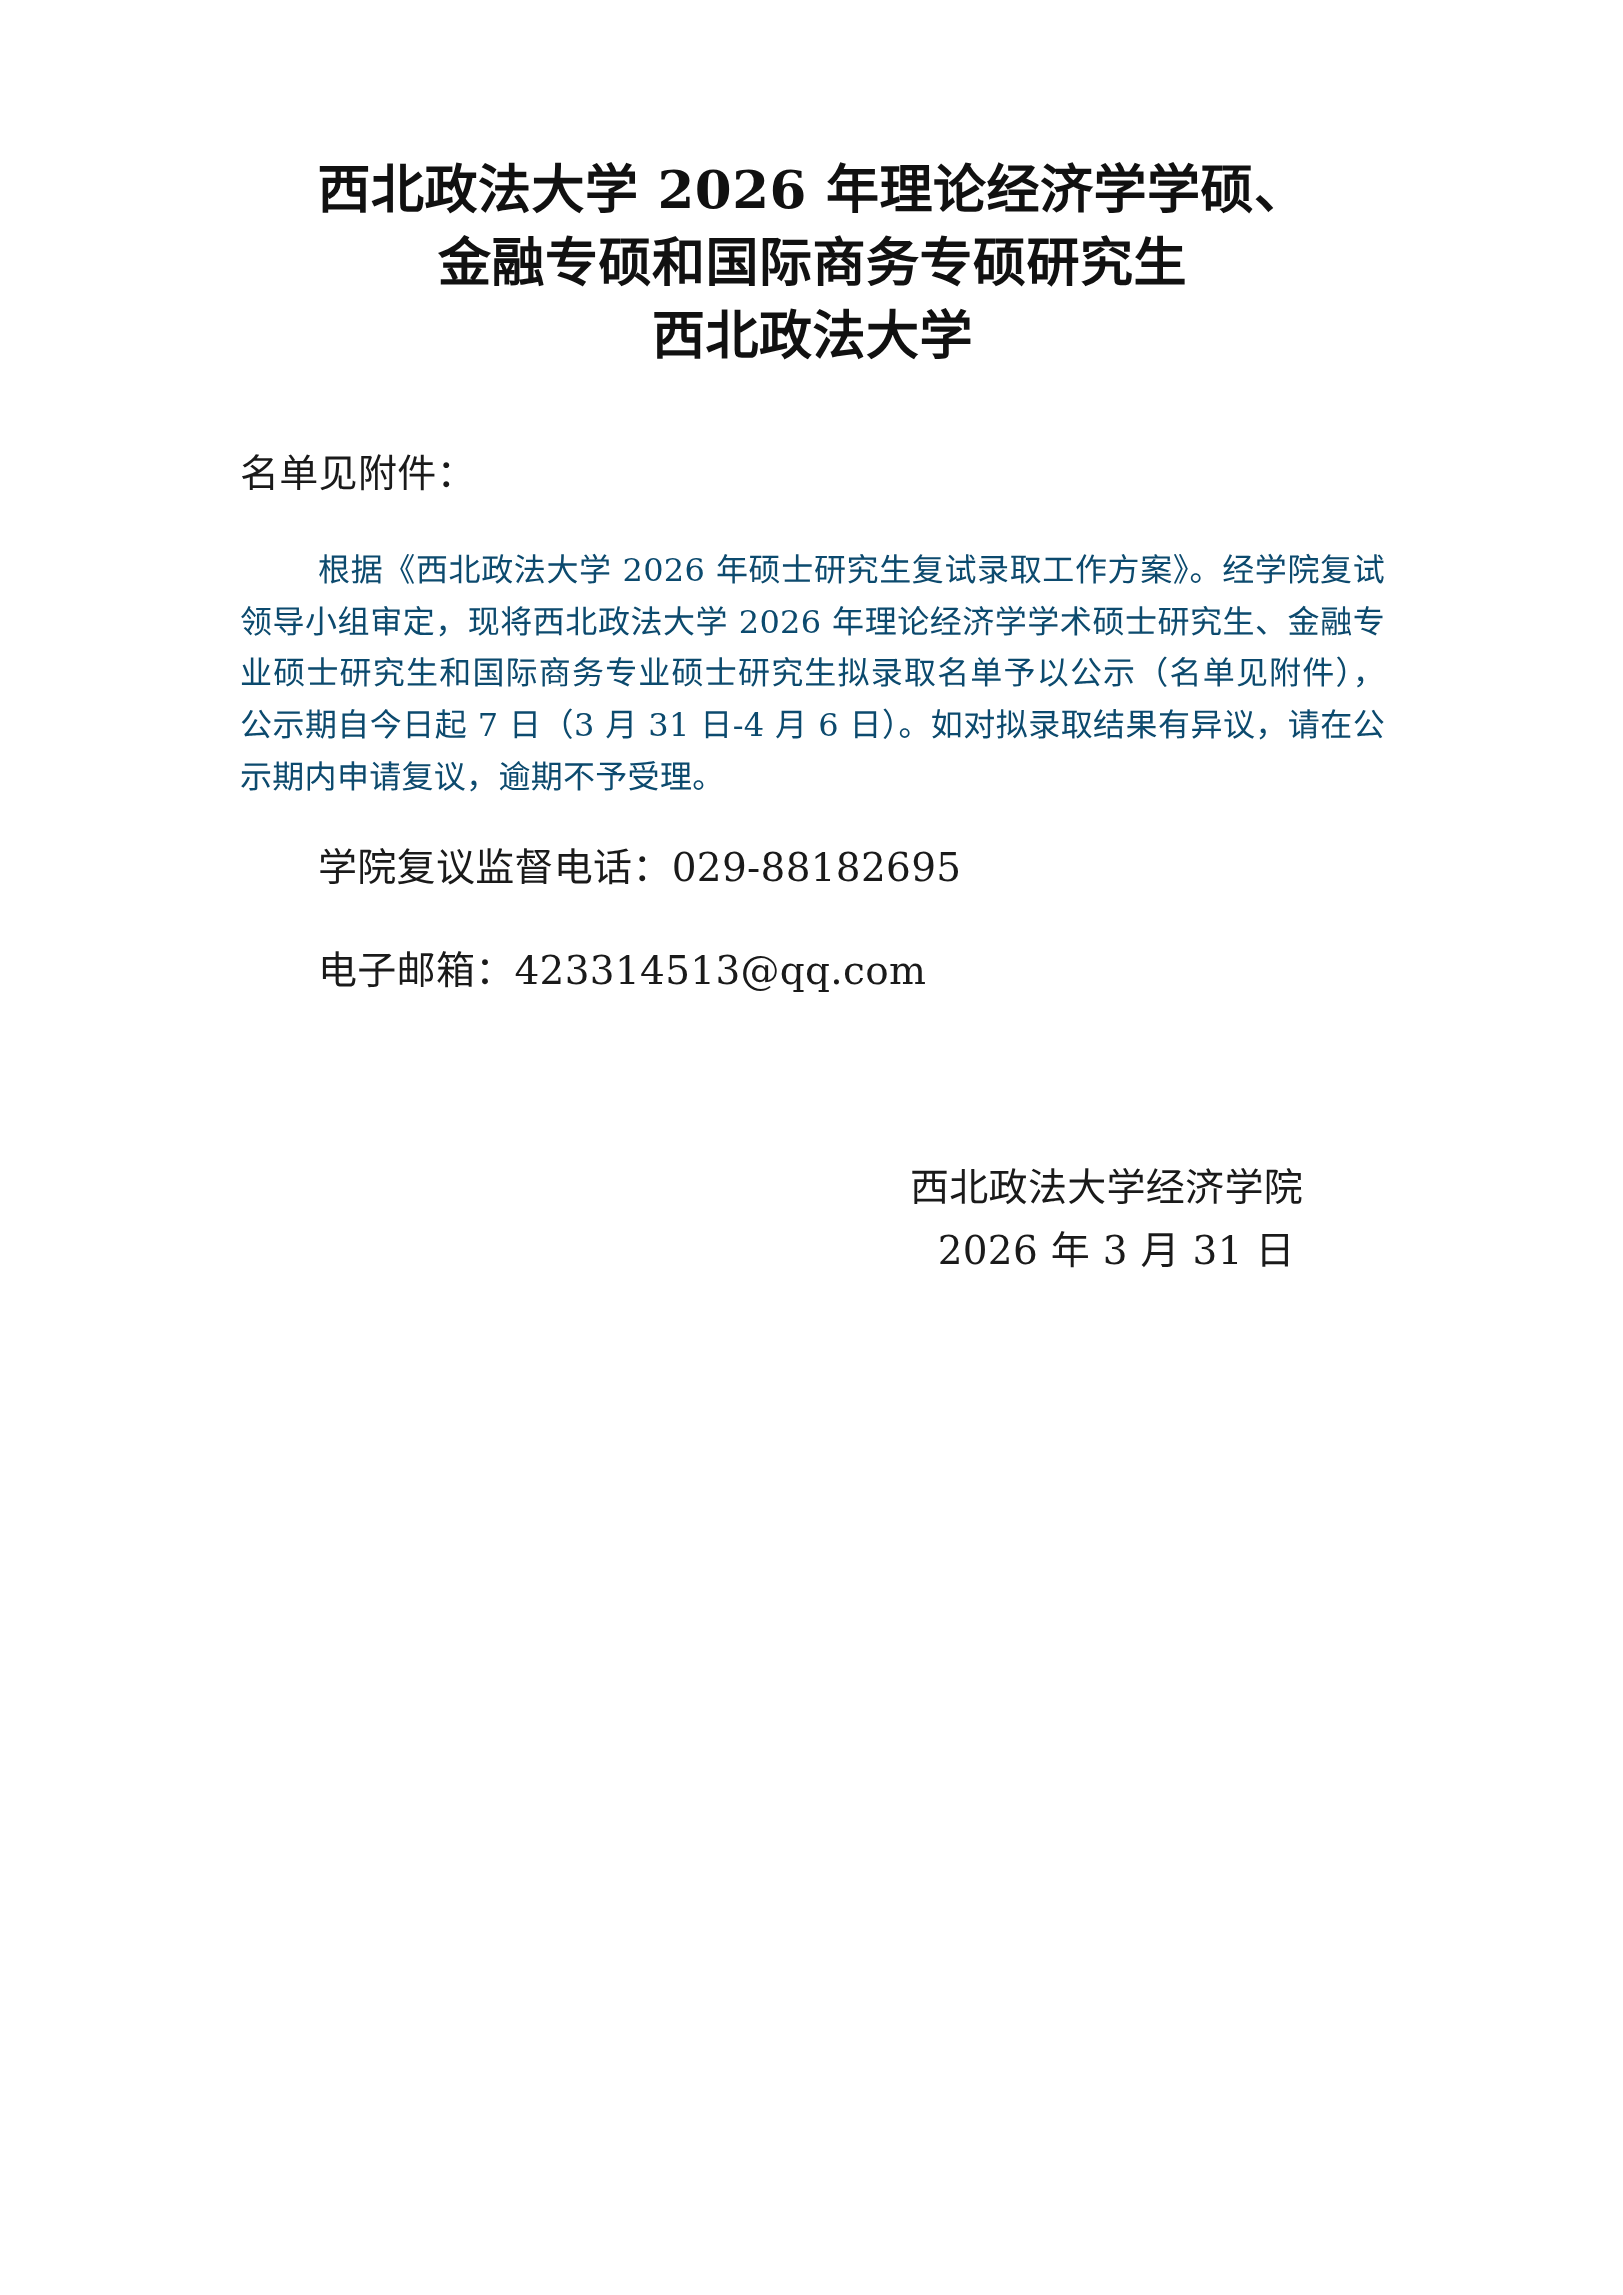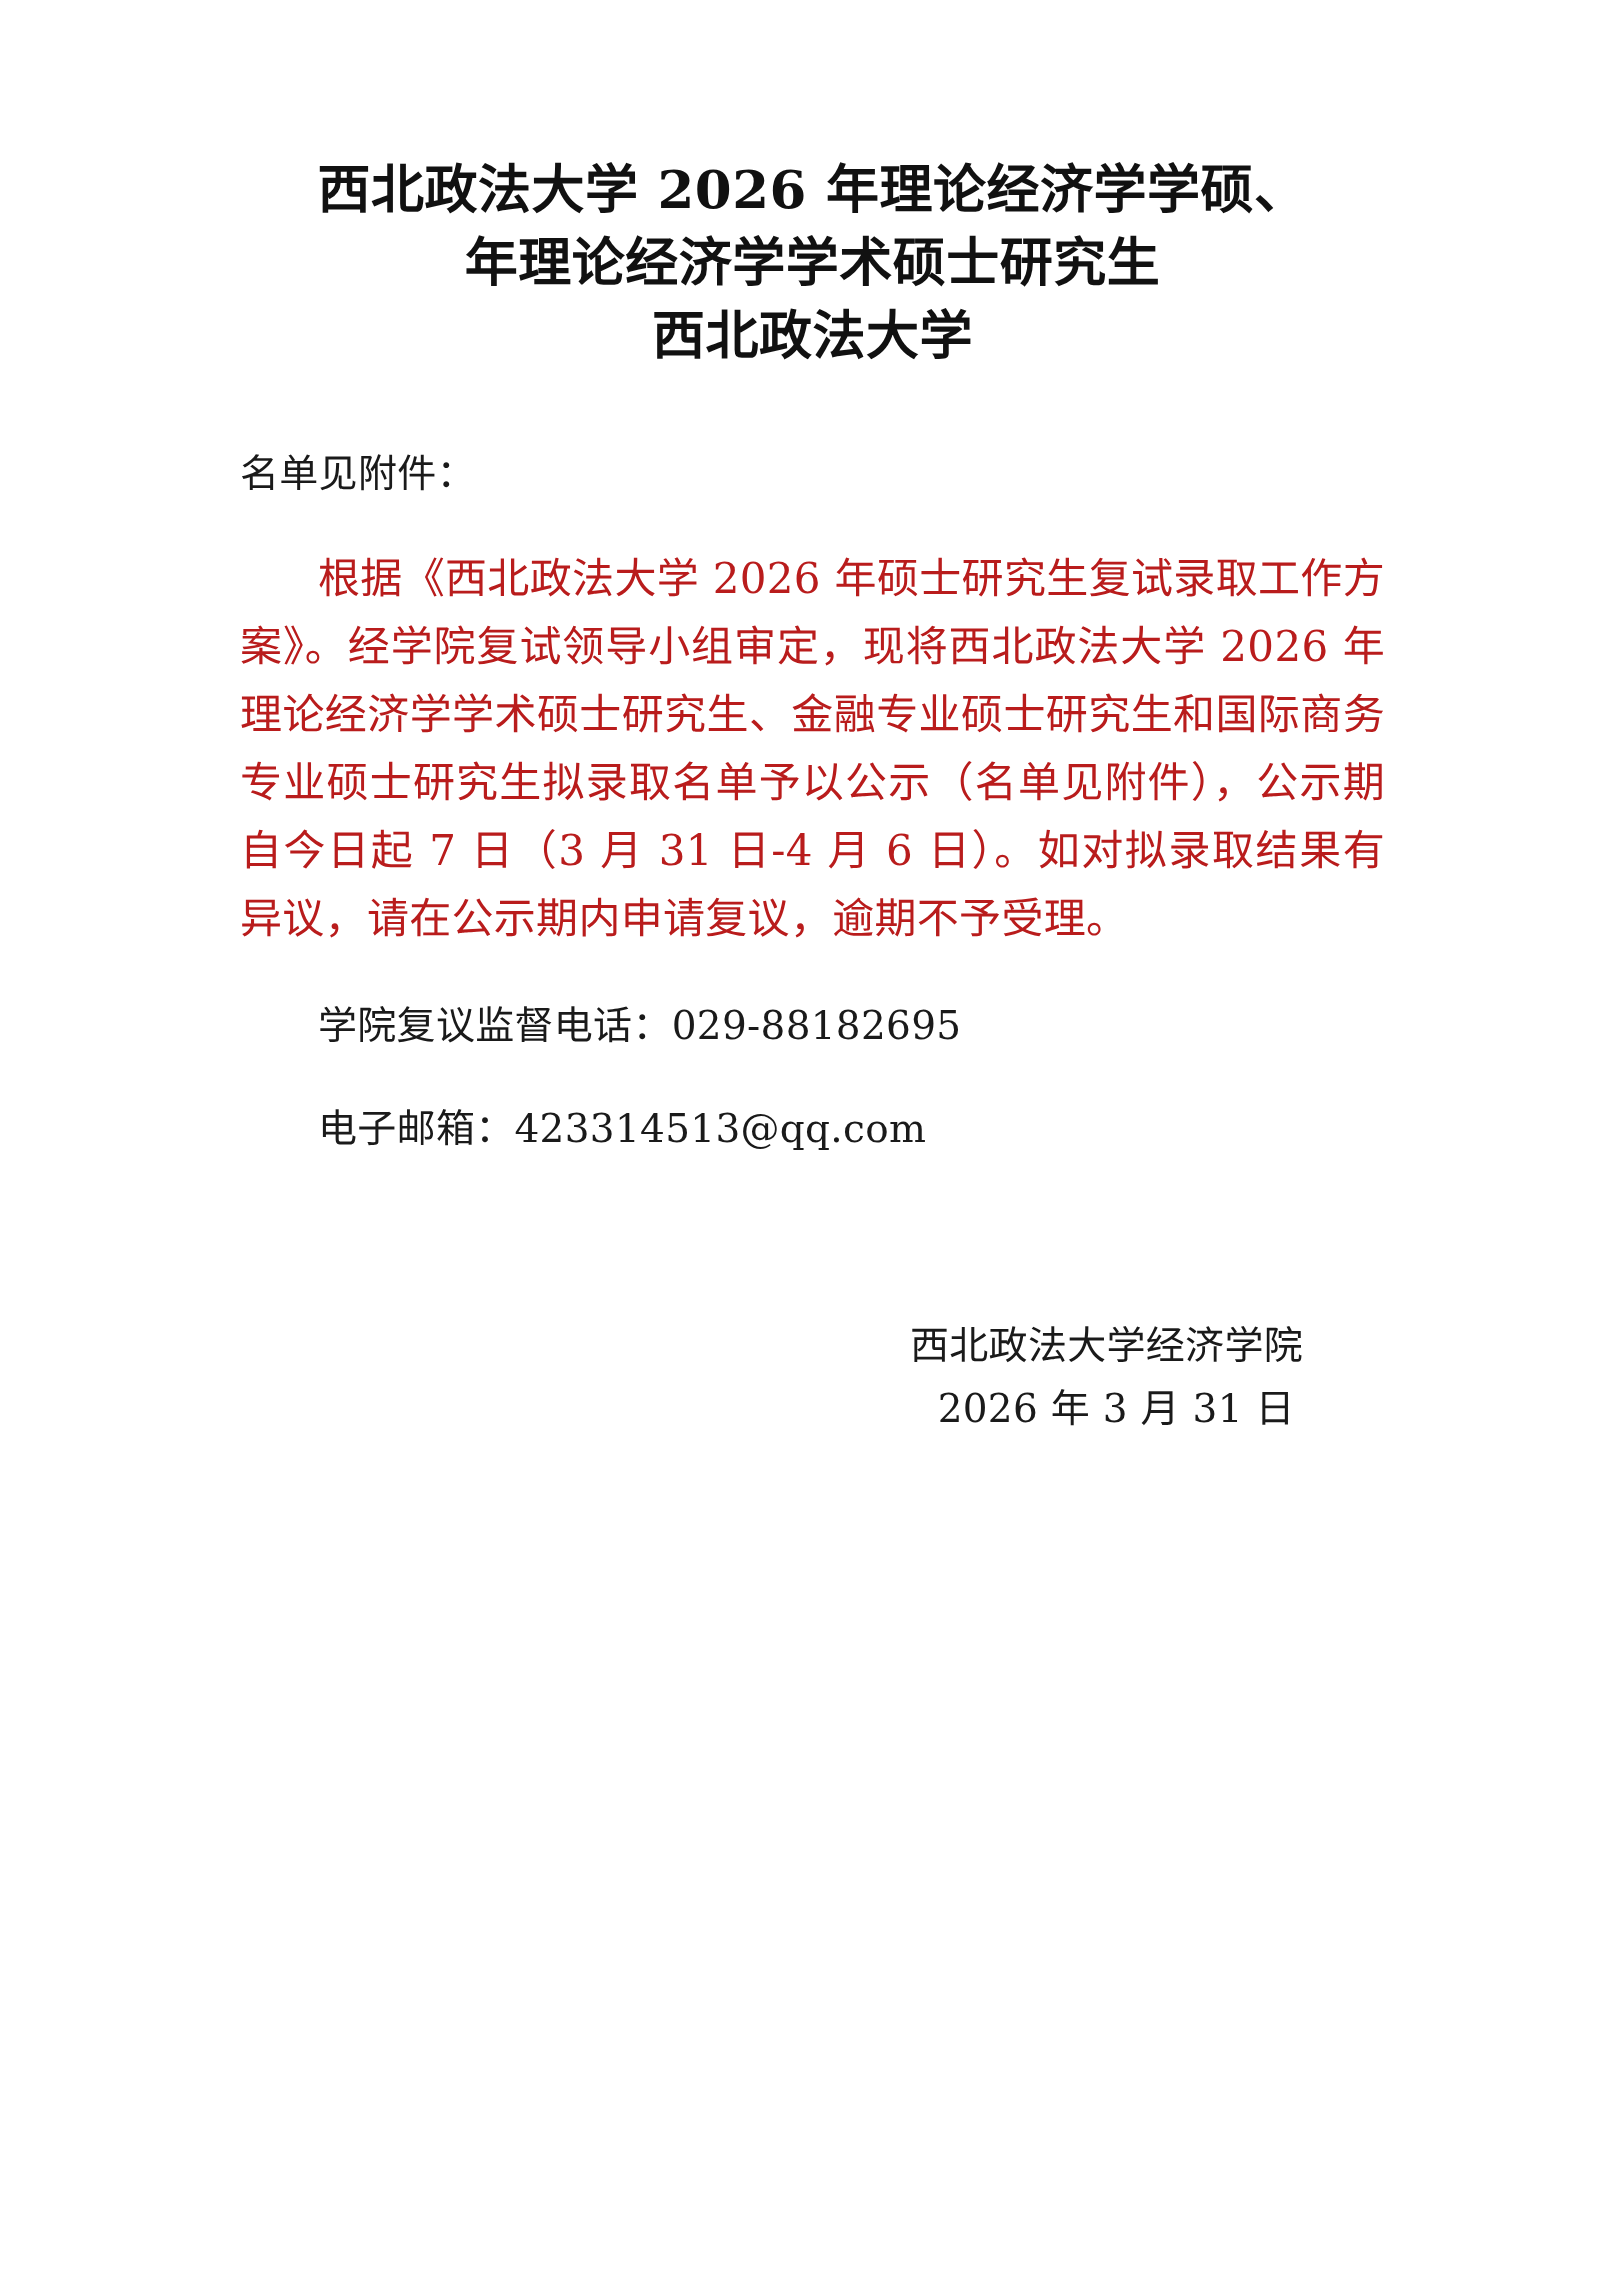--- a/index.html
+++ b/index.html
@@ -46,27 +46,27 @@
   }
   .salutation {
     margin-top: 71px;
     font-size: 39px;
     line-height: 1.6;
     letter-spacing: 0.3px;
     color: #1a1a1a;
   }
   .body-para {
     margin-top: 32px;
-    font-size: 42px;
+    font-size: 32px;
     line-height: 1.62;
     letter-spacing: 0.3px;
     text-align: justify;
     text-justify: inter-character;
     text-indent: 78px;
-    color: #b91c1c;
+    color: #0c4a6e;
   }
   .contact-line {
     margin-top: 33px;
     margin-left: 78px;
     font-size: 39px;
     line-height: 1.6;
     letter-spacing: 0.3px;
     color: #1a1a1a;
   }
   .contact-line.second {
@@ -90,21 +90,21 @@
   }
 </style>
 </head>
 <body>
 
 <div class="page">
   <div class="content">
 
     <h1 class="doc-title">
       <span class="tline">西北政法大学 2026 年理论经济学学硕、</span>
-      <span class="tline">年理论经济学学术硕士研究生</span>
+      <span class="tline">金融专硕和国际商务专硕研究生</span>
       <span class="tline">西北政法大学</span>
     </h1>
 
     <p class="salutation">名单见附件：</p>
 
     <p class="body-para">根据《西北政法大学 2026 年硕士研究生复试录取工作方案》。经学院复试领导小组审定，现将西北政法大学 2026 年理论经济学学术硕士研究生、金融专业硕士研究生和国际商务专业硕士研究生拟录取名单予以公示（名单见附件），公示期自今日起 7 日（3 月 31 日-4 月 6 日）。如对拟录取结果有异议，请在公示期内申请复议，逾期不予受理。</p>
 
     <p class="contact-line">学院复议监督电话：029-88182695</p>
 
     <p class="contact-line second">电子邮箱：423314513@qq.com</p>

